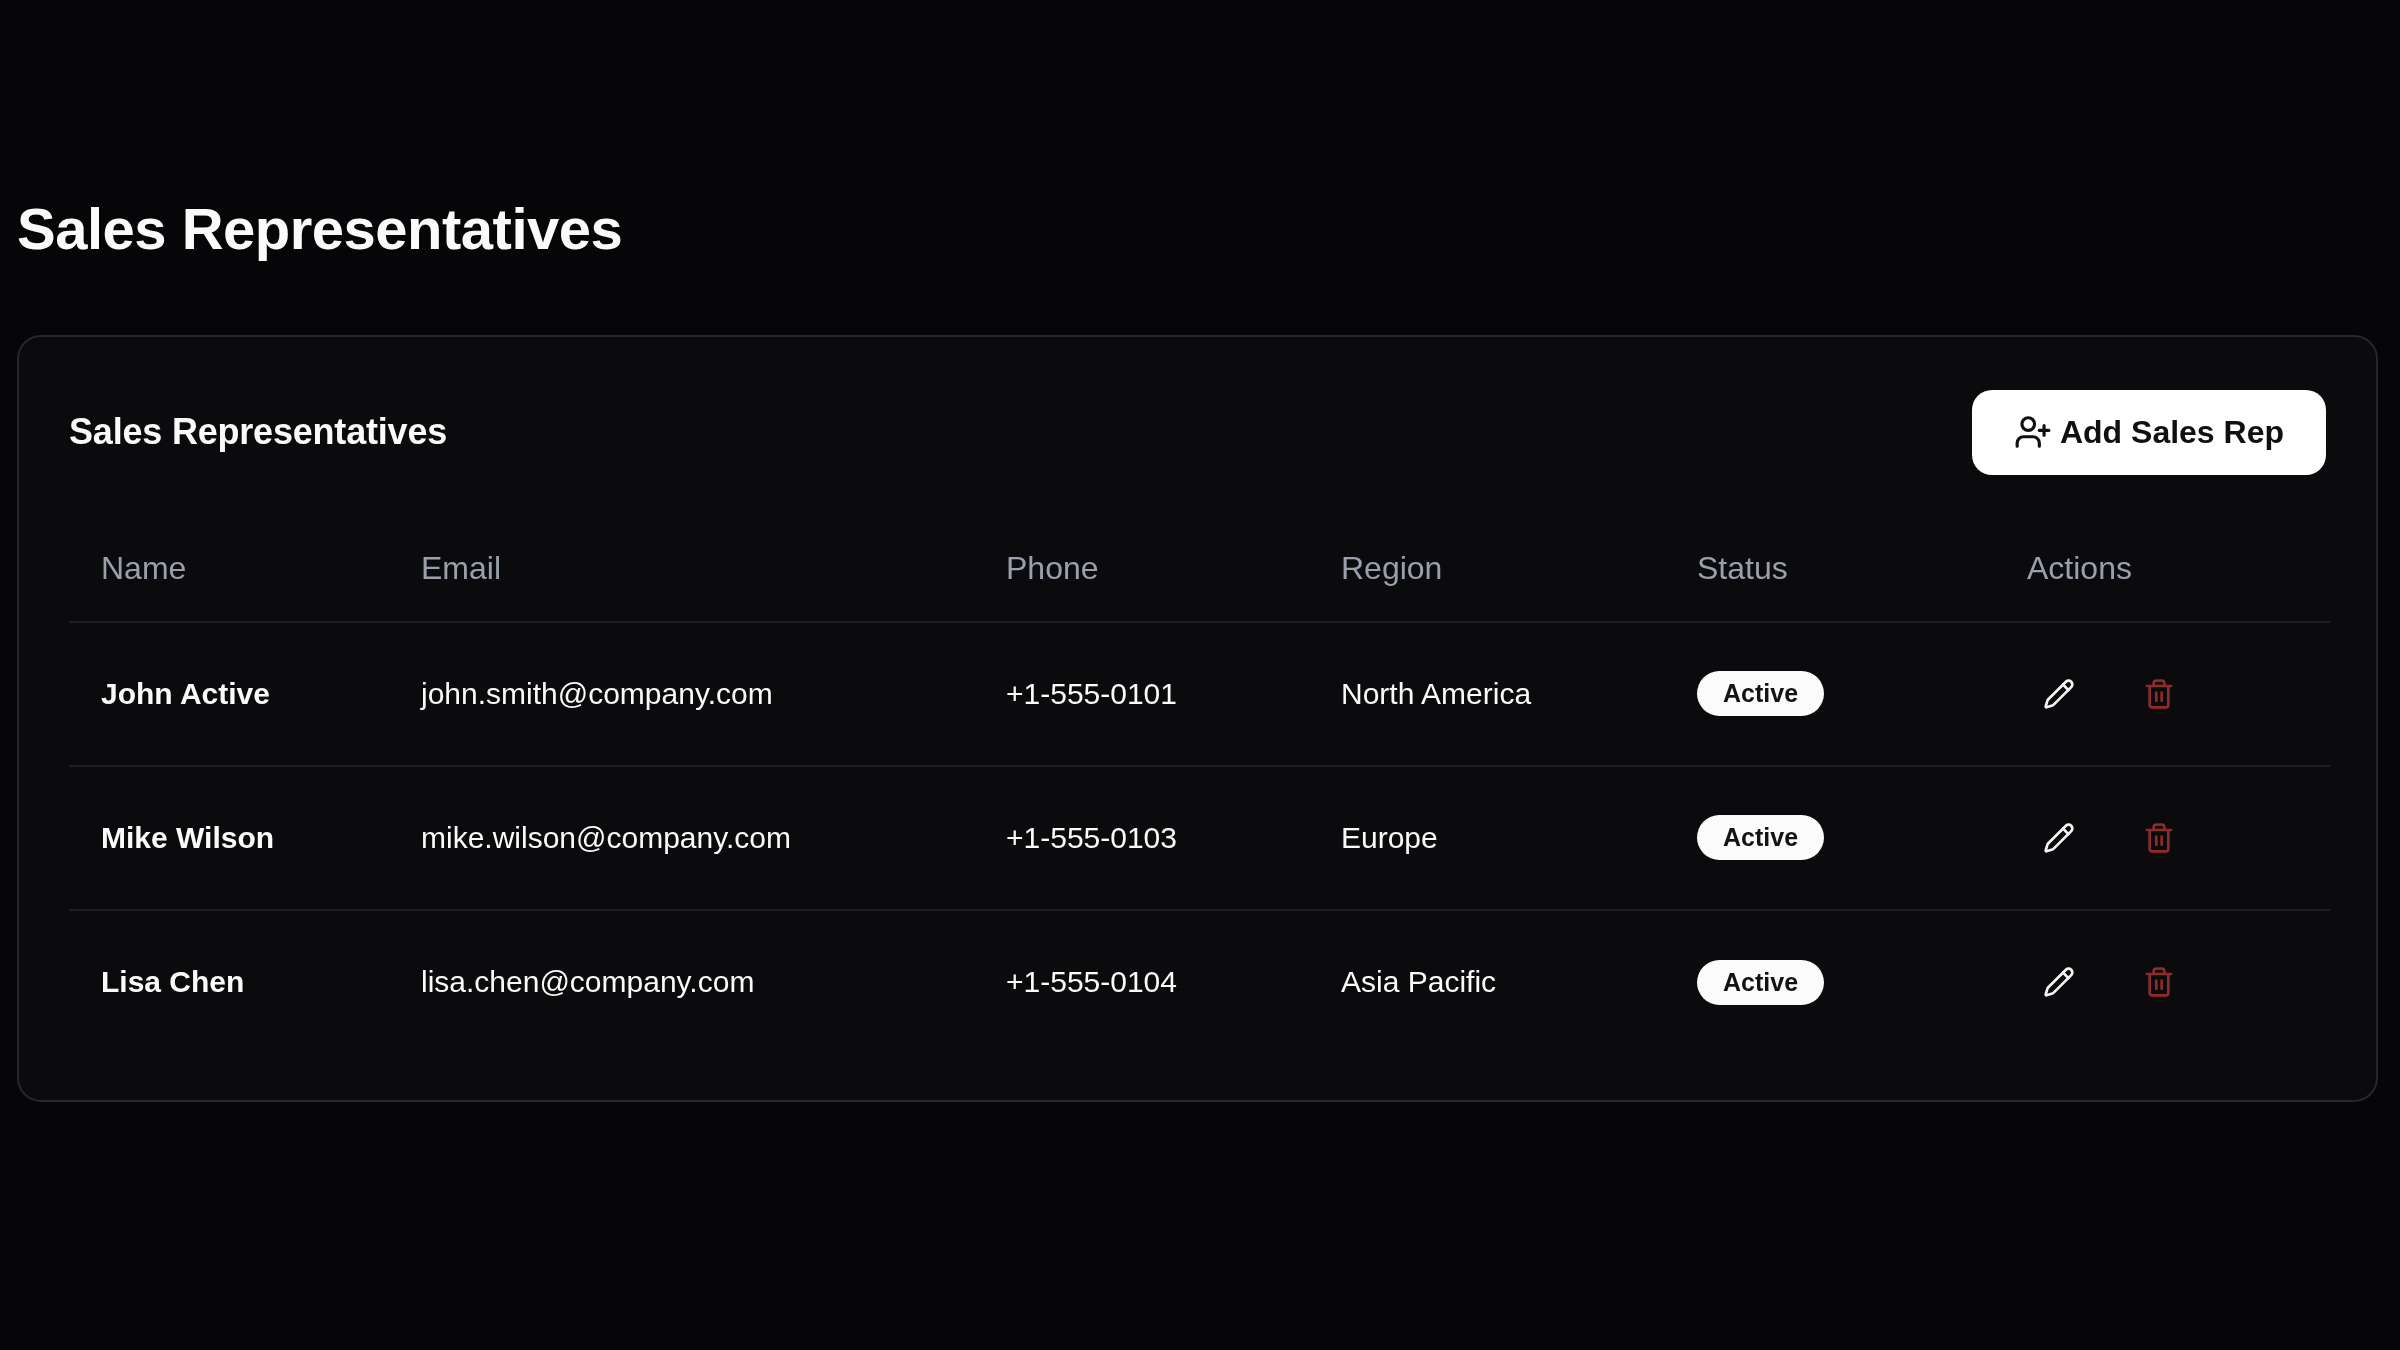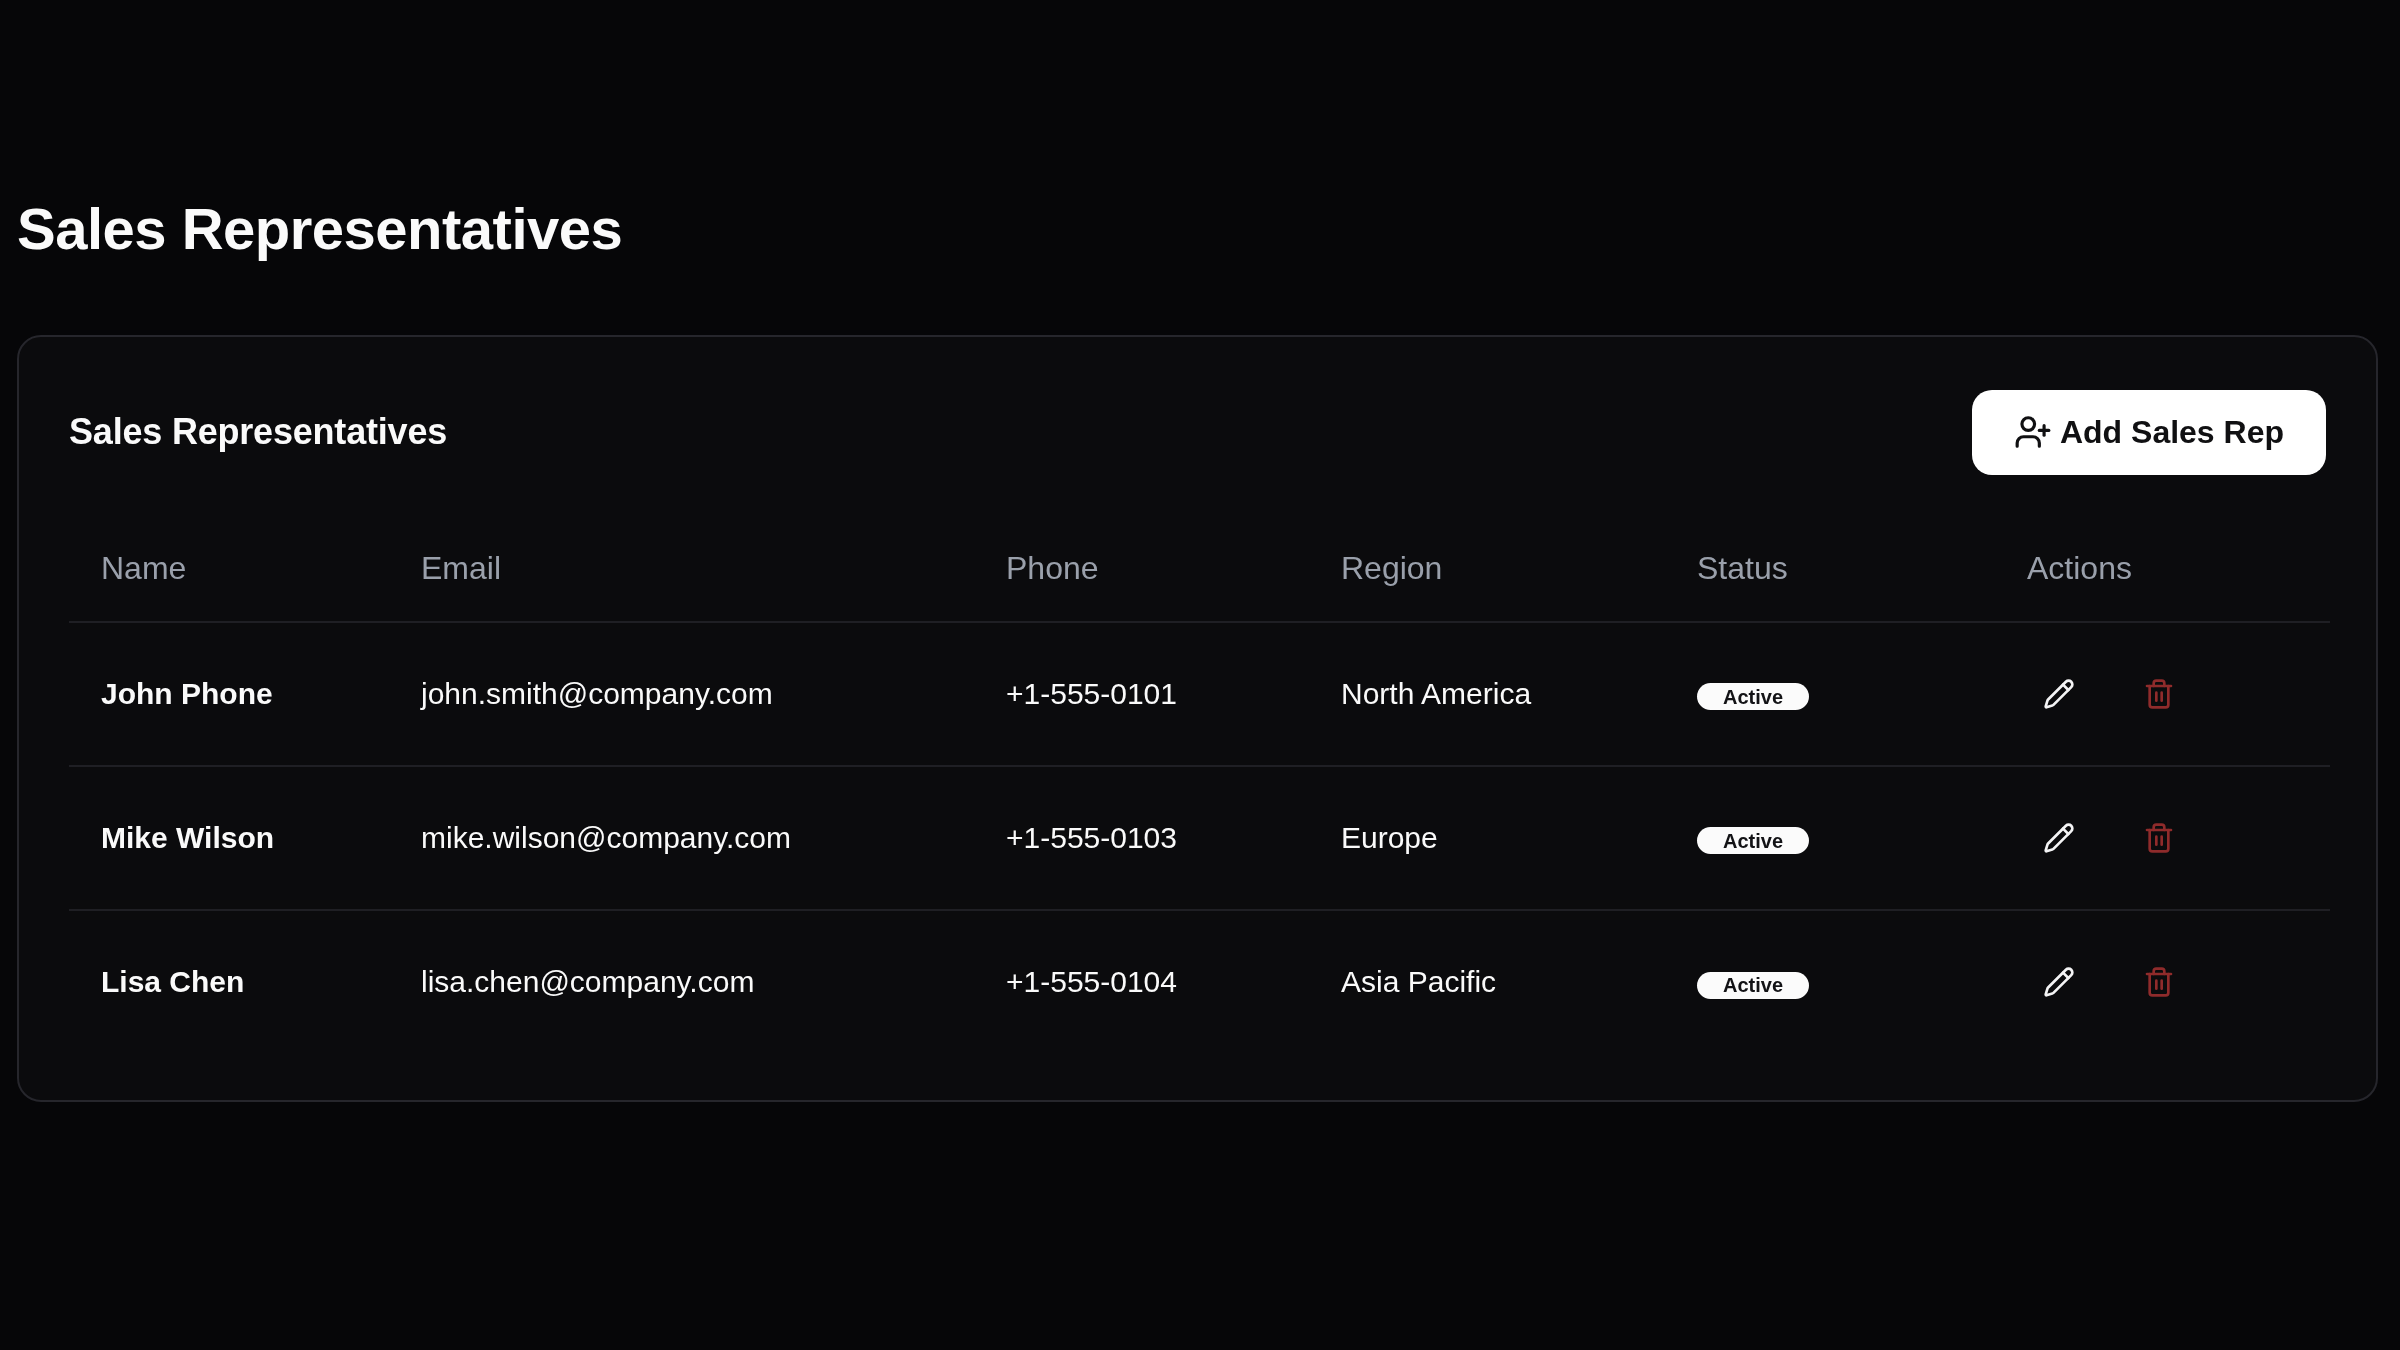--- a/index.html
+++ b/index.html
@@ -91,26 +91,26 @@
     font-size: 30px;
     font-weight: 400;
     color: var(--text-primary, #f2f2f4);
   }
   tbody tr + tr td { border-top: 2px solid var(--divider, #1f1f24); }
   td.cell-name { font-weight: 600; color: var(--text-primary, #fafafa); }
   .badge {
     display: inline-flex;
     align-items: center;
     justify-content: center;
-    height: 27px;
+    height: 45px;
     padding: 0 26px;
     border-radius: 23px;
     background: var(--badge-bg, #fbfbfb);
     color: var(--badge-text, #131316);
-    font-size: 20px;
+    font-size: 25px;
     font-weight: 600;
     line-height: 1;
   }
   .actions-wrap {
     display: flex;
     align-items: center;
     gap: 36px;
   }
   .icon-btn {
     width: 64px;
@@ -163,21 +163,21 @@
           <th>Name</th>
           <th>Email</th>
           <th>Phone</th>
           <th>Region</th>
           <th>Status</th>
           <th>Actions</th>
         </tr>
       </thead>
       <tbody>
   <tr>
-    <td class="cell-name">John Phone</td>
+    <td class="cell-name">John Active</td>
     <td class="cell-email">john.smith@company.com</td>
     <td class="cell-phone">+1-555-0101</td>
     <td class="cell-region">North America</td>
     <td class="cell-status">
       <span class="badge">Active</span>
     </td>
     <td class="cell-actions">
       <div class="actions-wrap">
         <button class="icon-btn">
           <span>

